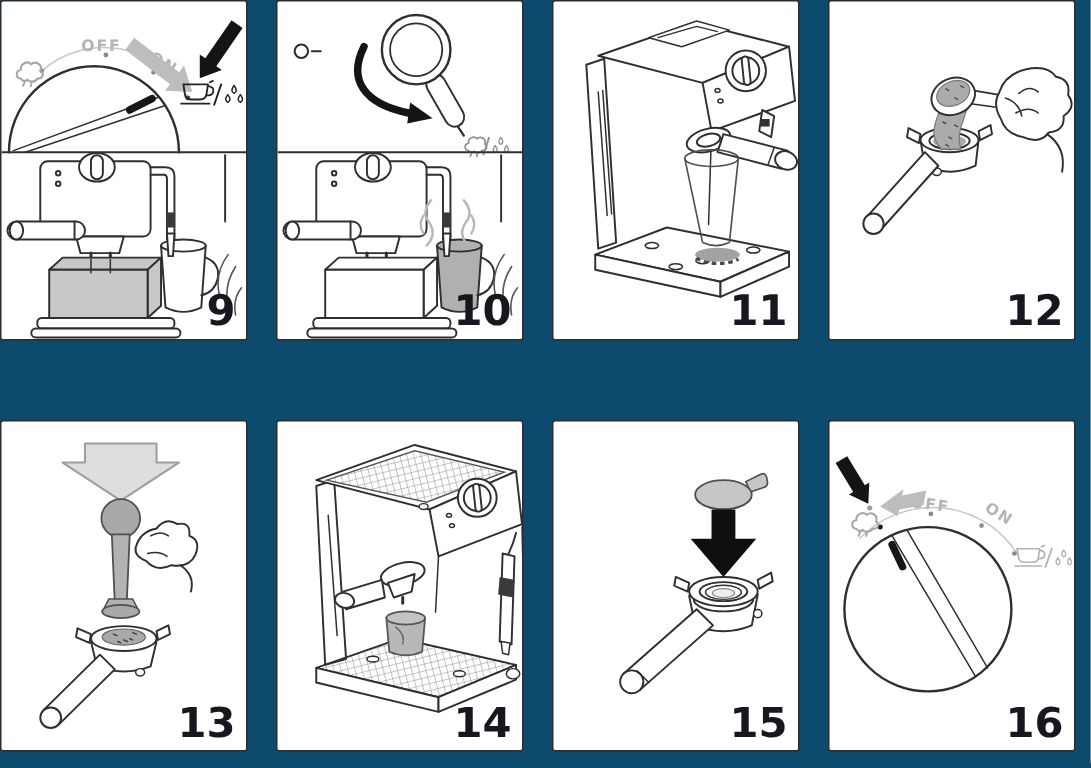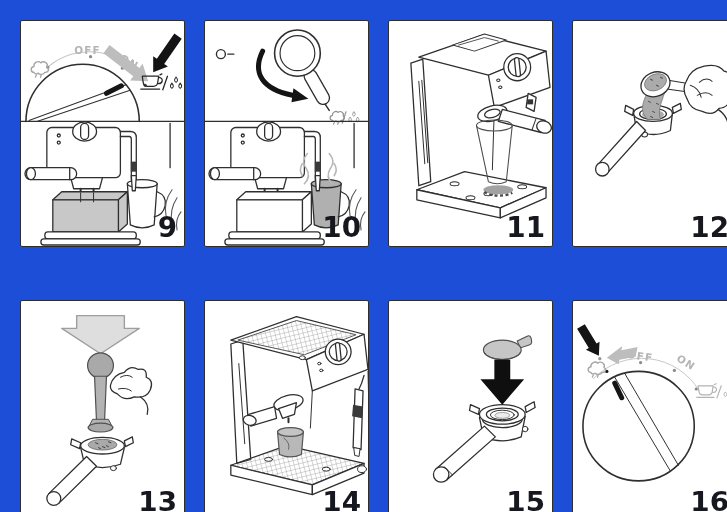--- a/index.html
+++ b/index.html
@@ -1,16 +1,16 @@
 <!DOCTYPE html>
 <html><head>
 <meta charset="utf-8">
 <style>
   html,body{margin:0;padding:0;background:#fff}
-  .page{width:727px;height:512px;box-sizing:border-box;background:#1d4ed8;padding:20px;
+  .page{width:727px;height:512px;box-sizing:border-box;background:#0c4a6e;padding:0;
         display:grid;grid-template-columns:repeat(4,165px);grid-template-rows:227px 221px;
         column-gap:19px;row-gap:53px;font-family:"DejaVu Sans","Liberation Sans",sans-serif}
   figure.panel{margin:0;border:1.5px solid #2d2d2d;border-radius:2px;background:#fff;overflow:hidden}
   svg.art{width:100%;height:100%;display:block}
   .ln{fill:none;stroke:#2f2f2f;stroke-width:1.3;stroke-linecap:round;stroke-linejoin:round}
   .lnf{fill:#fff;stroke:#2f2f2f;stroke-width:1.3;stroke-linecap:round;stroke-linejoin:round}
   .gryf{stroke:#4f4f4f;stroke-width:1.1;stroke-linejoin:round}
   .num{font:700 28px "DejaVu Sans","Liberation Sans",sans-serif;fill:#17171f}
   .dial-label{font:700 10.5px "DejaVu Sans","Liberation Sans",sans-serif;fill:#b5b5b5;letter-spacing:1.2px}
 </style>

